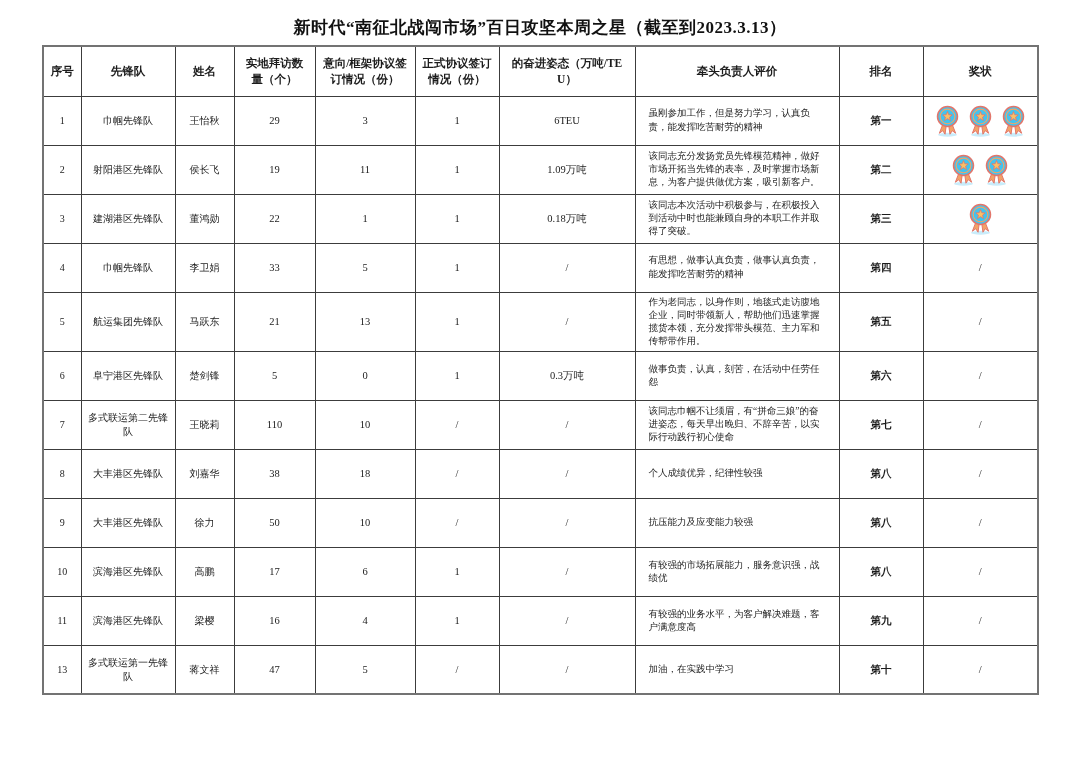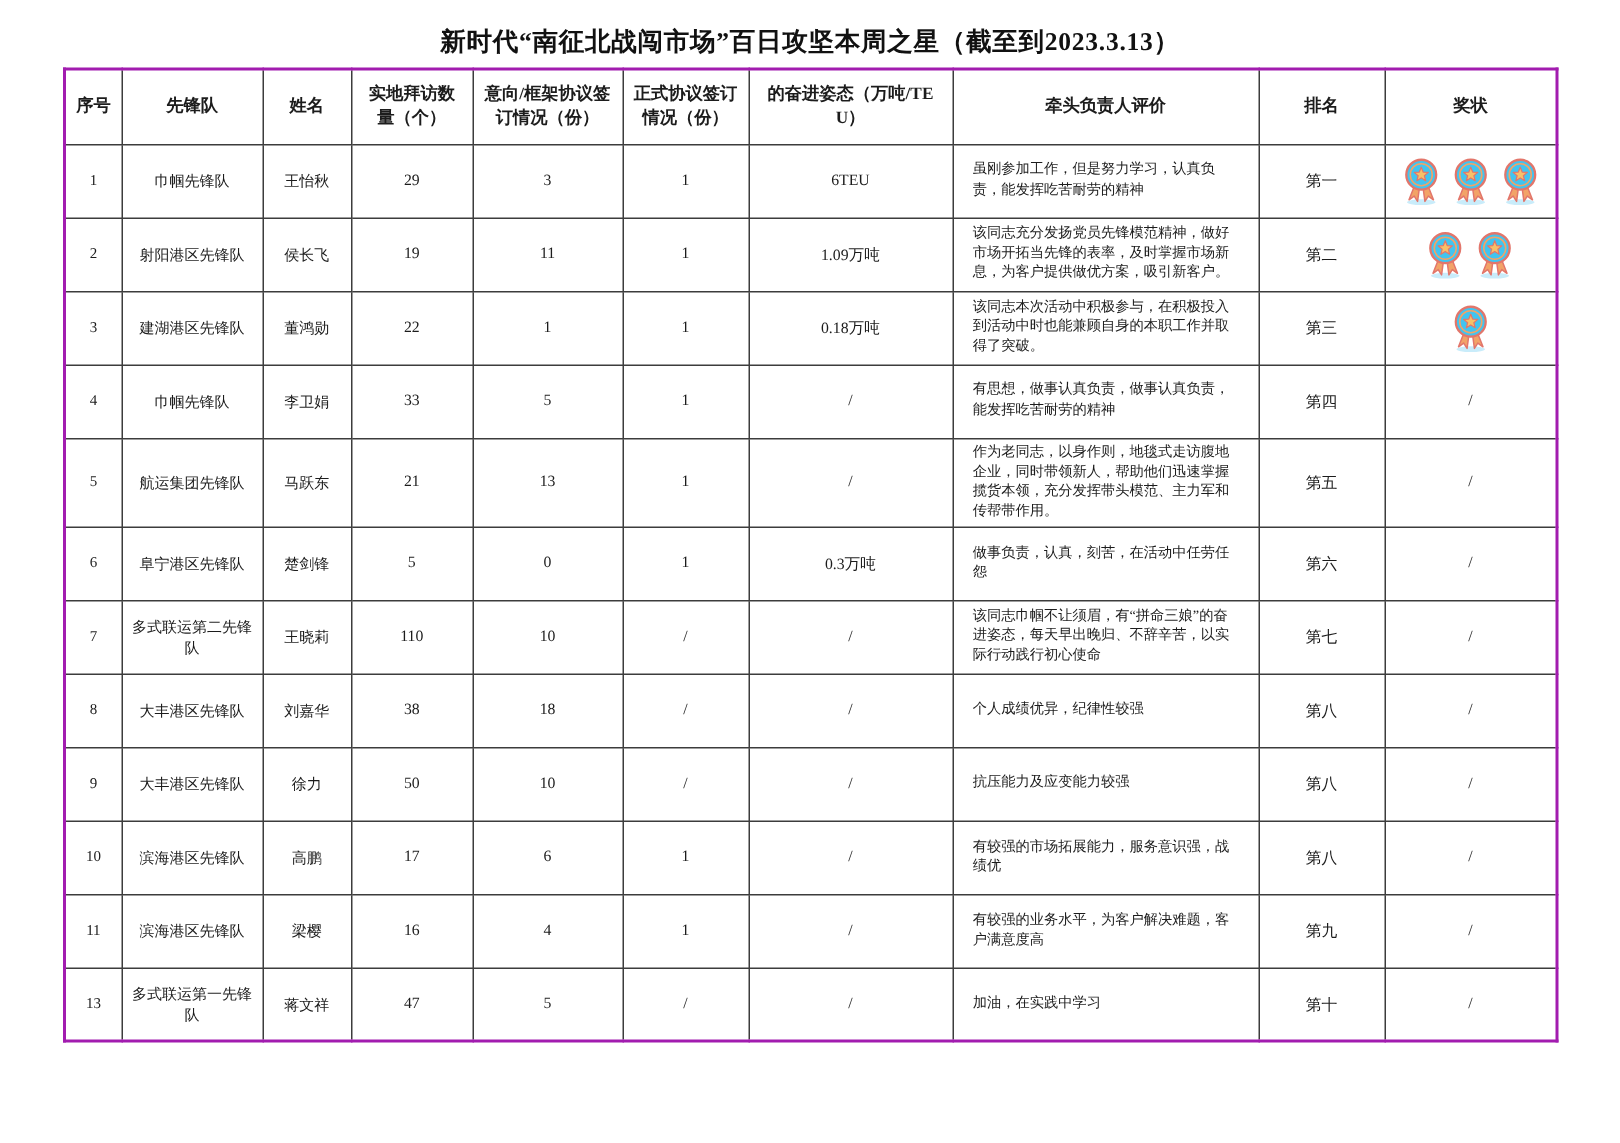--- a/index.html
+++ b/index.html
@@ -1,27 +1,27 @@
 <!DOCTYPE html>
 <html><head>
 <meta charset="utf-8">
 <style>
   * { margin:0; padding:0; box-sizing:border-box; }
   html,body { width:1080px; height:762px; background:#ffffff; font-family:"Liberation Serif","DejaVu Serif",serif; }
   .page { position:relative; width:1080px; height:762px; background:#fff; overflow:hidden; }
   .title { position:absolute; top:16px; left:0; width:100%; text-align:center;
            font-size:17px; font-weight:bold; color:#111; letter-spacing:0.5px; }
   .table-wrap { position:absolute; left:42px; top:45px; width:995px; }
-  table { width:995px; border-collapse:collapse; table-layout:fixed; border:2px solid #a21caf; }
+  table { width:995px; border-collapse:collapse; table-layout:fixed; border:2px solid #737373; }
   th, td { border:1px solid #3c3c3c; text-align:center; vertical-align:middle;
            padding:2px 4px; font-size:10.5px; color:#1c1c1c; word-break:break-all; }
   thead th { font-weight:bold; font-size:11.5px; height:50px; line-height:1.45; padding:2px 6px; }
   tbody tr { height:49px; }
   td.c-evaluation { text-align:left; font-size:9.5px; line-height:1.38; padding:3px 13px; }
-  td.c-rank { font-weight:normal; }
+  td.c-rank { font-weight:bold; }
   td.c-no, td.c-name, td.c-team { font-size:10px; }
   td.c-award svg { vertical-align:middle; margin:0 2px; }
 </style>
 </head>
 <body>
 
 <div class="page">
   <div class="title">新时代“南征北战闯市场”百日攻坚本周之星（截至到2023.3.13）</div>
 
   <div class="table-wrap">

